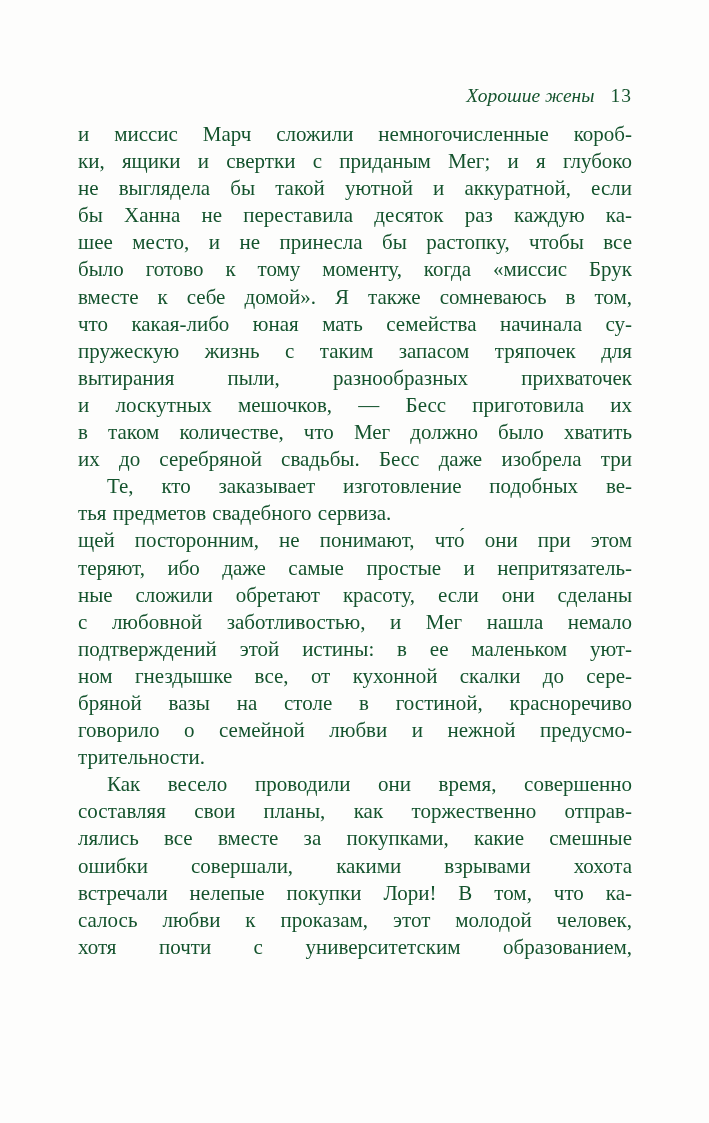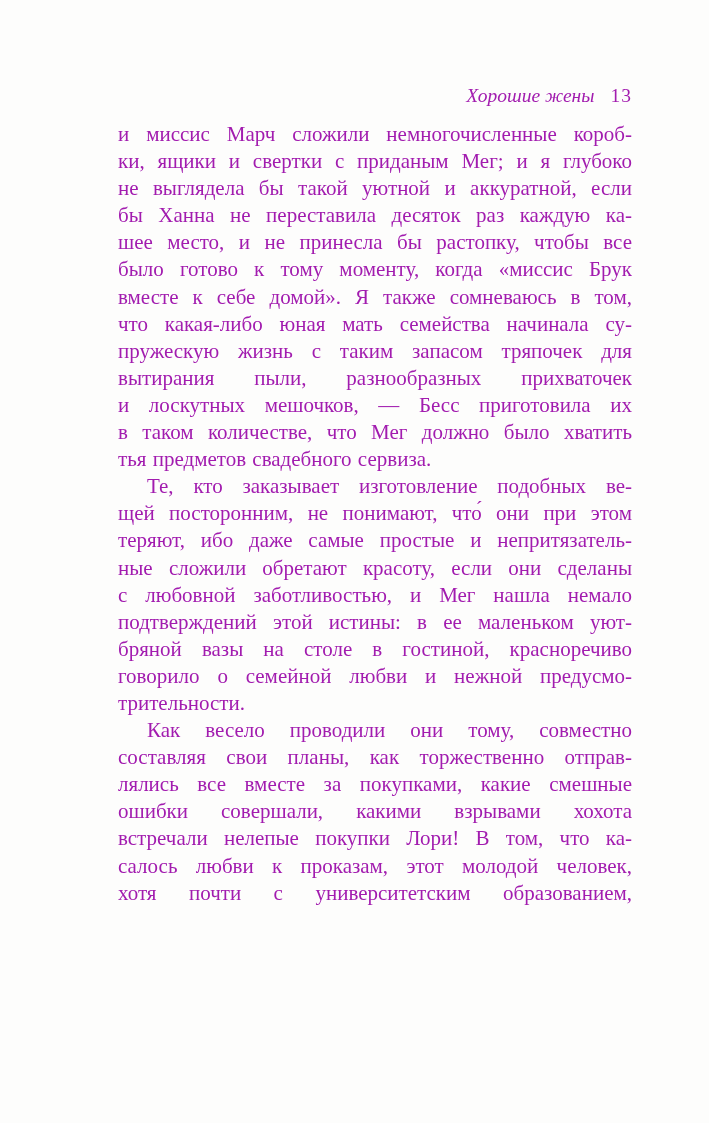--- a/index.html
+++ b/index.html
@@ -6,21 +6,21 @@
     margin: 0;
     padding: 0;
     background: #e8e8e8;
   }
   .page {
     position: relative;
     width: 709px;
     height: 1123px;
     background: #fdfdfc;
     font-family: "Liberation Serif", serif;
-    color: #a21caf;
+    color: #14532d;
     overflow: hidden;
   }
   .running-header {
     position: absolute;
     top: 84px;
     left: 78px;
     width: 554px;
     text-align: right;
     font-size: 19.5px;
     line-height: 24px;
@@ -41,21 +41,20 @@
     width: 554px;
     font-size: 21px;
     line-height: 27.1px;
   }
   .text-line {
     text-align: justify;
     text-align-last: justify;
     word-spacing: 1px;
     height: 27.1px;
     overflow: visible;
-    margin-left: 40px;
   }
   .text-line.indent {
     padding-left: 29px;
   }
   .text-line.para-end {
     text-align-last: left;
   }
 </style>
 </head>
 <body>
@@ -70,31 +69,33 @@
       <div class="text-line">не выглядела бы такой уютной и аккуратной, если</div>
       <div class="text-line">бы Ханна не переставила десяток раз каждую ка-</div>
       <div class="text-line">шее место, и не принесла бы растопку, чтобы все</div>
       <div class="text-line">было готово к тому моменту, когда «миссис Брук</div>
       <div class="text-line">вместе к себе домой». Я также сомневаюсь в том,</div>
       <div class="text-line">что какая-либо юная мать семейства начинала су-</div>
       <div class="text-line">пружескую жизнь с таким запасом тряпочек для</div>
       <div class="text-line">вытирания пыли, разнообразных прихваточек</div>
       <div class="text-line">и лоскутных мешочков, — Бесс приготовила их</div>
       <div class="text-line">в таком количестве, что Мег должно было хватить</div>
+      <div class="text-line">их до серебряной свадьбы. Бесс даже изобрела три</div>
+      <div class="text-line indent">Те, кто заказывает изготовление подобных ве-</div>
       <div class="text-line para-end">тья предметов свадебного сервиза.</div>
-      <div class="text-line indent">Те, кто заказывает изготовление подобных ве-</div>
       <div class="text-line">щей посторонним, не понимают, что́ они при этом</div>
       <div class="text-line">теряют, ибо даже самые простые и непритязатель-</div>
       <div class="text-line">ные сложили обретают красоту, если они сделаны</div>
       <div class="text-line">с любовной заботливостью, и Мег нашла немало</div>
       <div class="text-line">подтверждений этой истины: в ее маленьком уют-</div>
+      <div class="text-line">ном гнездышке все, от кухонной скалки до сере-</div>
       <div class="text-line">бряной вазы на столе в гостиной, красноречиво</div>
       <div class="text-line">говорило о семейной любви и нежной предусмо-</div>
       <div class="text-line para-end">трительности.</div>
-      <div class="text-line indent">Как весело проводили они тому, совместно</div>
+      <div class="text-line indent">Как весело проводили они время, совершенно</div>
       <div class="text-line">составляя свои планы, как торжественно отправ-</div>
       <div class="text-line">лялись все вместе за покупками, какие смешные</div>
       <div class="text-line">ошибки совершали, какими взрывами хохота</div>
       <div class="text-line">встречали нелепые покупки Лори! В том, что ка-</div>
       <div class="text-line">салось любви к проказам, этот молодой человек,</div>
       <div class="text-line">хотя почти с университетским образованием,</div>
     </div>
 </div>
 
 </body></html>

